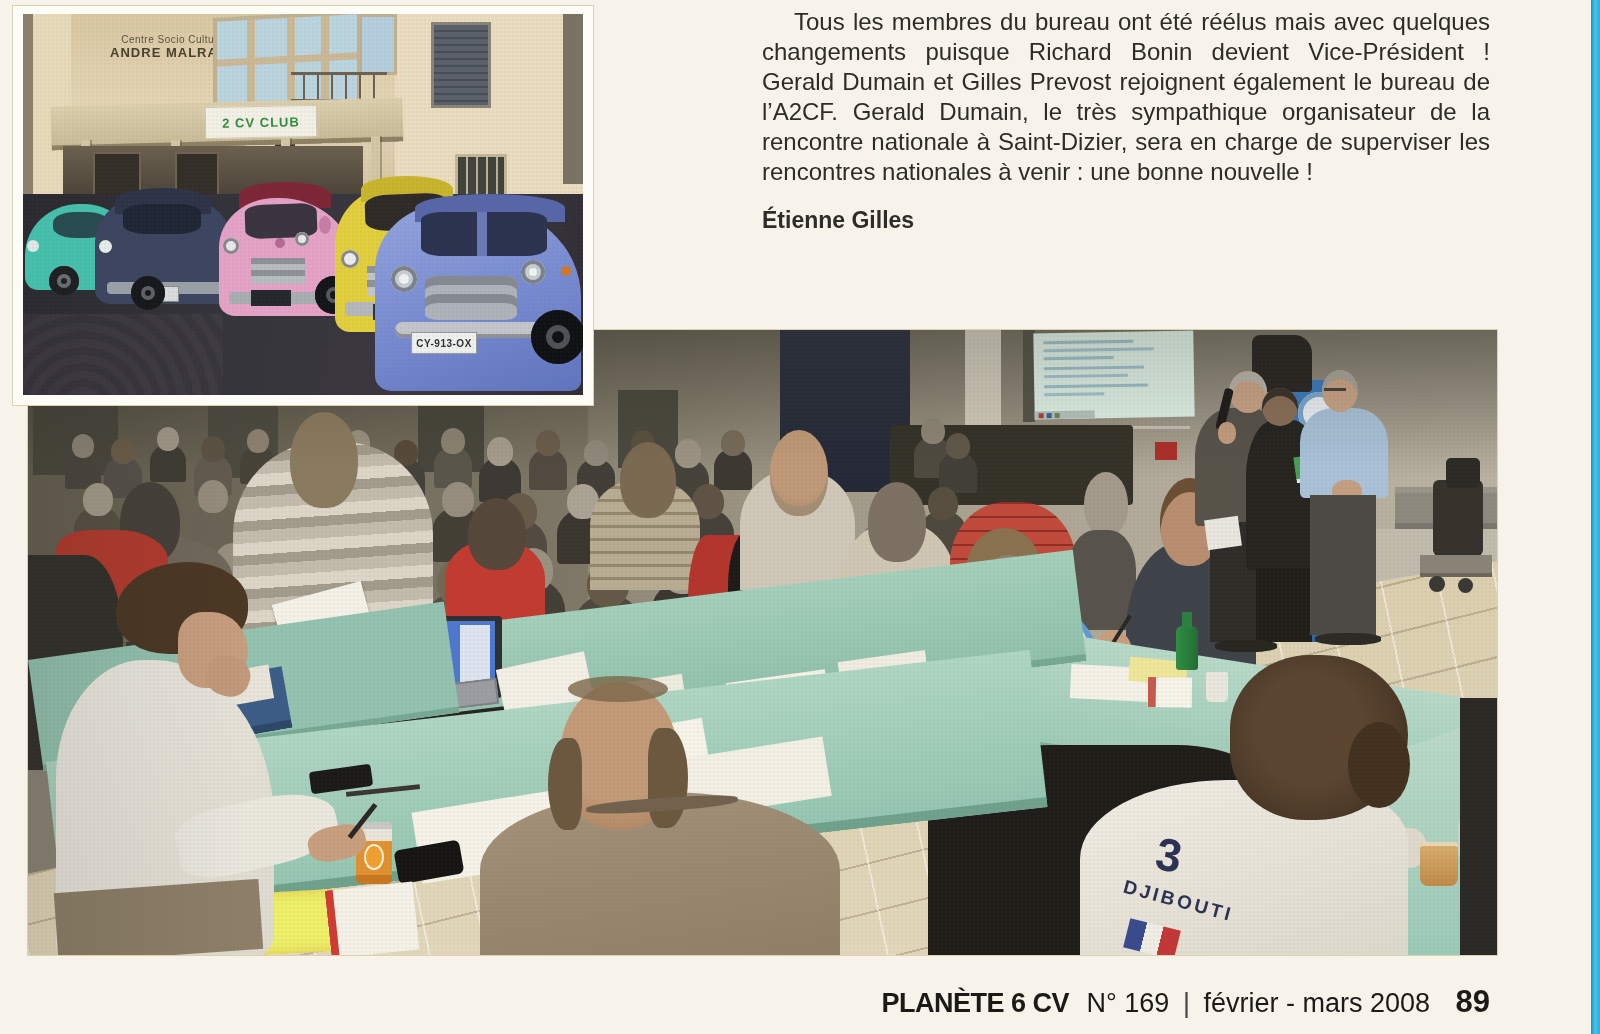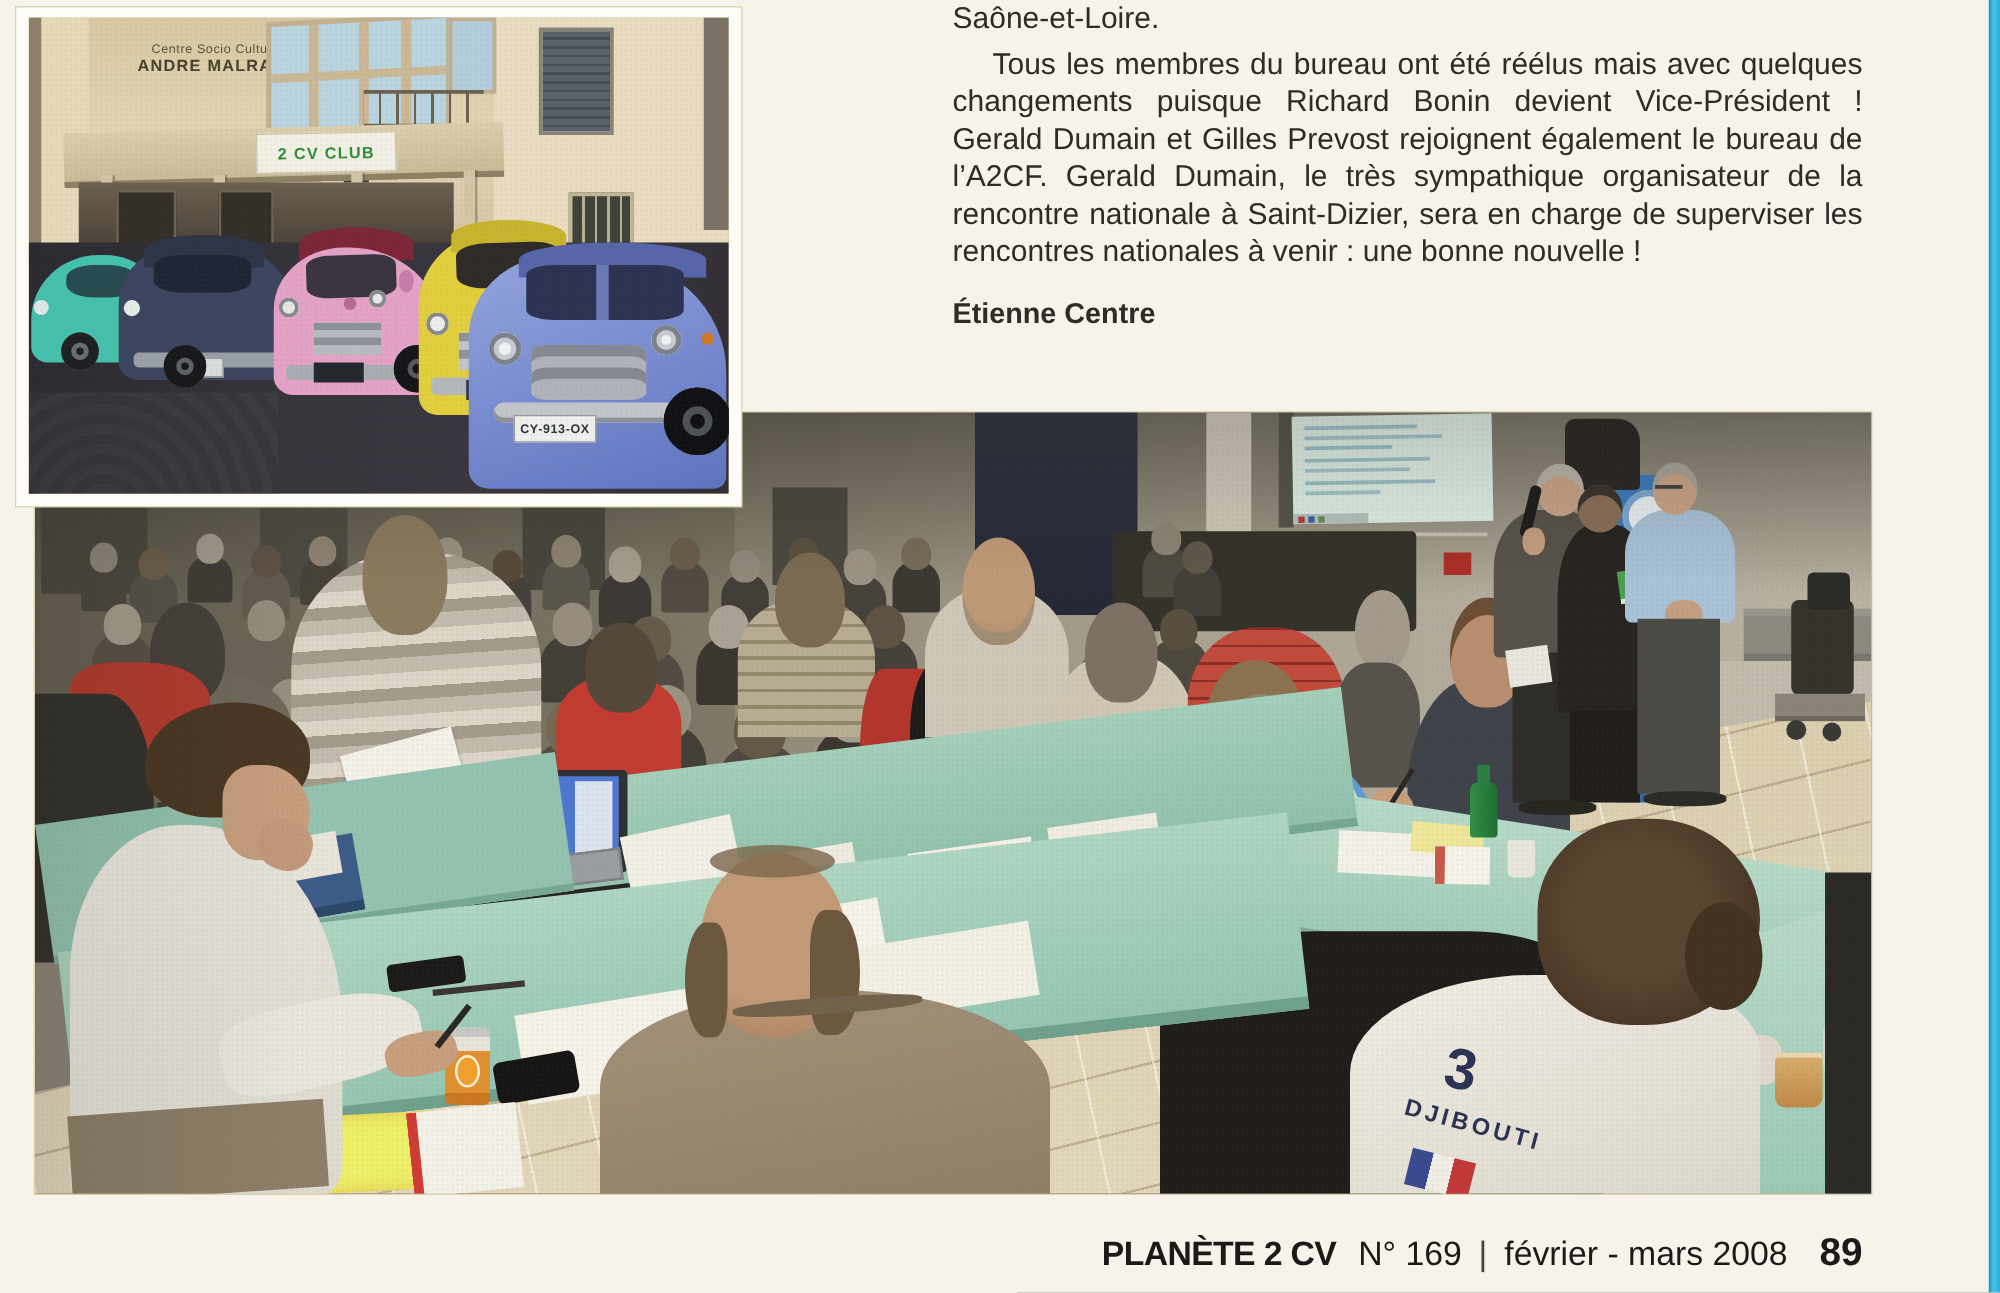--- a/index.html
+++ b/index.html
@@ -32,23 +32,22 @@
   .plate{font-size:10px;font-weight:bold;color:#2e3138;letter-spacing:.5px;}
   .shirt3{font-size:46px;font-weight:bold;color:#2c3254;transform:rotate(10deg);display:inline-block;}
   .shirtc{font-size:19px;font-weight:bold;color:#2c3254;letter-spacing:3px;transform:rotate(15deg);display:inline-block;}
 </style>
 </head>
 <body>
 
 <div id="page">
 
   <div id="article" class="abs">
-    <p>Saône-et-Loire.</p>
     <p class="para">Tous les membres du bureau ont été réélus mais avec quelques changements puisque Richard Bonin devient Vice-Président ! Gerald Dumain et Gilles Prevost rejoignent également le bureau de l’A2CF. Gerald Dumain, le très sympathique organisateur de la rencontre nationale à Saint-Dizier, sera en charge de superviser les rencontres nationales à venir : une bonne nouvelle !</p>
-    <p class="author">Étienne Centre</p>
+    <p class="author">Étienne Gilles</p>
   </div>
 
   <div class="photo" id="meet" style="left:28px;top:330px;width:1469px;height:625px;box-shadow:0 0 0 1px #d9d2ad;background:#8a8476;">
 
     <div class="abs" style="left:0;top:0;width:1469px;height:420px;background:linear-gradient(90deg,#6e695b 0%,#837d6d 25%,#968f7e 45%,#a8a190 62%,#b3ac9c 78%,#bab3a3 100%);"></div>
     <div class="abs" style="left:0;top:0;width:1469px;height:150px;background:linear-gradient(180deg,rgba(32,30,22,.40),rgba(32,30,22,0));"></div>
     <div class="abs" style="left:0;top:0;width:560px;height:330px;background:rgba(55,50,36,.18);"></div>
 
     <div class="abs" style="left:5px;top:60px;width:85px;height:85px;background:#49473d;"></div>
     <div class="abs" style="left:180px;top:64px;width:70px;height:84px;background:#4c4a40;"></div>
@@ -421,21 +420,21 @@
           <span class="plate">CY-913-OX</span>
         </div>
         <div class="abs r" style="left:186px;top:62px;width:10px;height:10px;background:#d07828;"></div>
       </div>
       <div class="abs r" style="left:508px;top:296px;width:54px;height:54px;background:#101114;box-shadow:inset 0 0 0 15px #101114, inset 0 0 0 21px #4e5258;"></div>
       <div class="grain"></div>
     </div>
   </div>
 
   <div id="footer" class="abs">
-    <span class="mag">PLANÈTE 2 CV</span>
+    <span class="mag">PLANÈTE 6 CV</span>
     <span style="margin-left:10px;">N° 169</span>
     <span class="sep">|</span>
     <span>février - mars 2008</span>
     <span class="pg">89</span>
   </div>
 
   <div class="abs" style="left:1591px;top:0;width:9px;height:1034px;background:linear-gradient(90deg,#1795c4,#49c3e8 45%,#27aeda);"></div>
 </div>
 
 </body></html>

